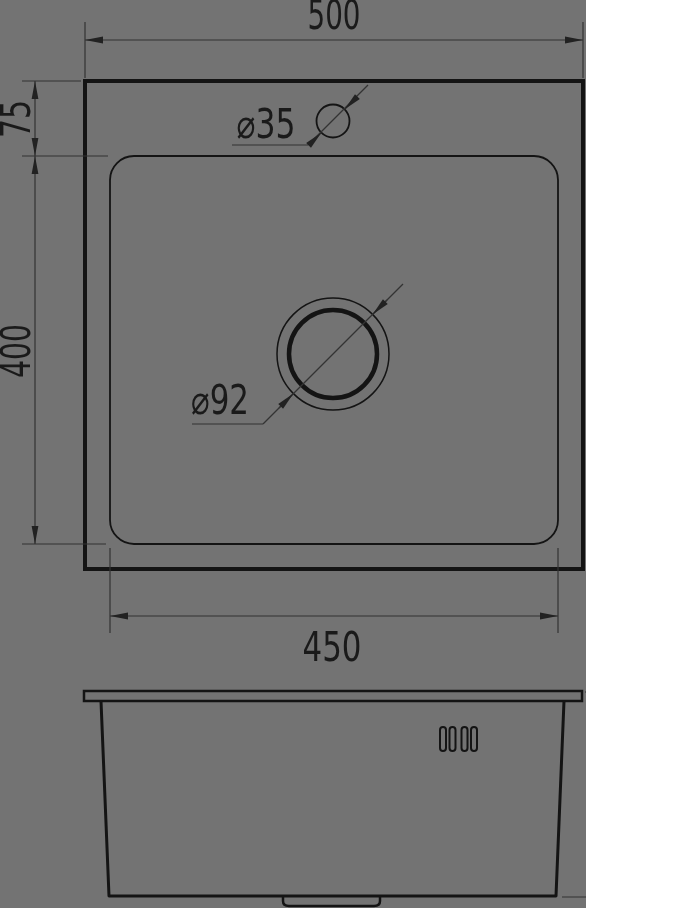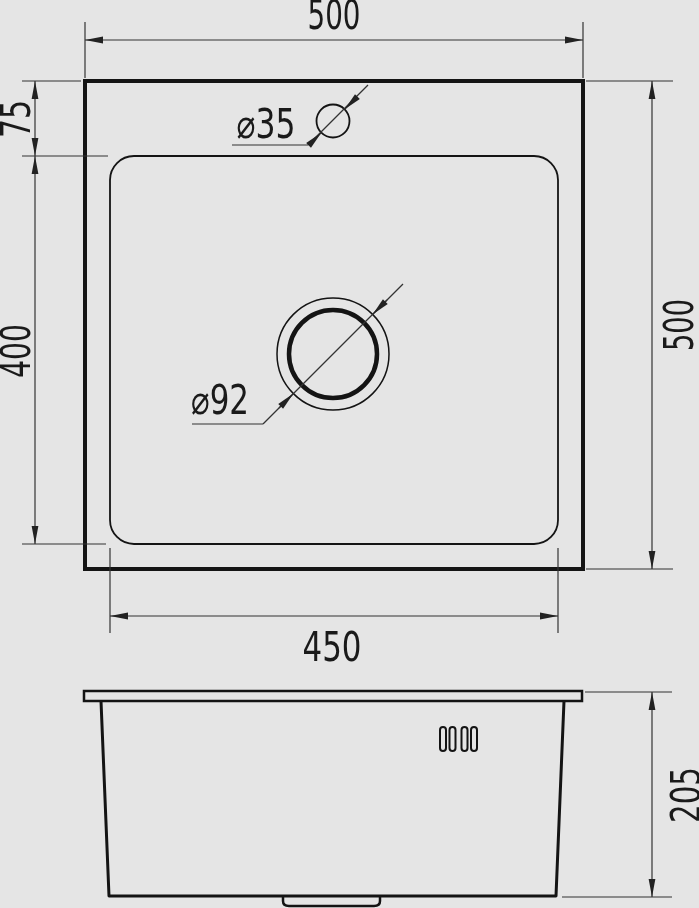--- a/index.html
+++ b/index.html
@@ -2,23 +2,23 @@
 <html><head>
 <meta charset="utf-8">
 <style>
   html, body { margin: 0; padding: 0; }
   body {
     background: #ffffff;
     font-family: "DejaVu Sans", "Liberation Sans", sans-serif;
   }
   .canvas {
     position: relative;
-    width: 699px;
+    width: 586px;
     height: 908px;
-    background: #e5e5e5;
+    background: #737373;
     overflow: hidden;
   }
   svg { display: block; }
   .obj  { stroke: #141414; fill: none; }
   .dim  { stroke: #333333; fill: none; stroke-width: 1.2; }
   .dimtext {
     fill: #1a1a1a;
     font-size: 40px;
     font-family: "DejaVu Sans", "Liberation Sans", sans-serif;
   }

